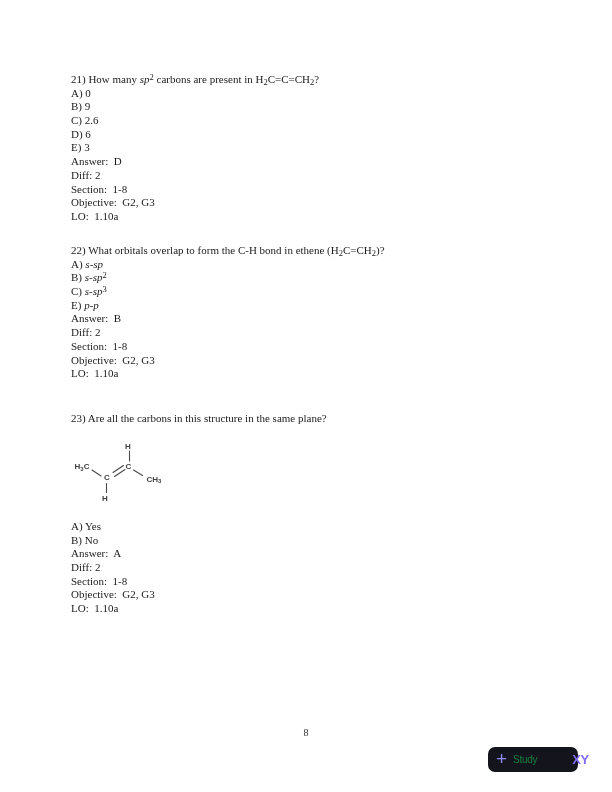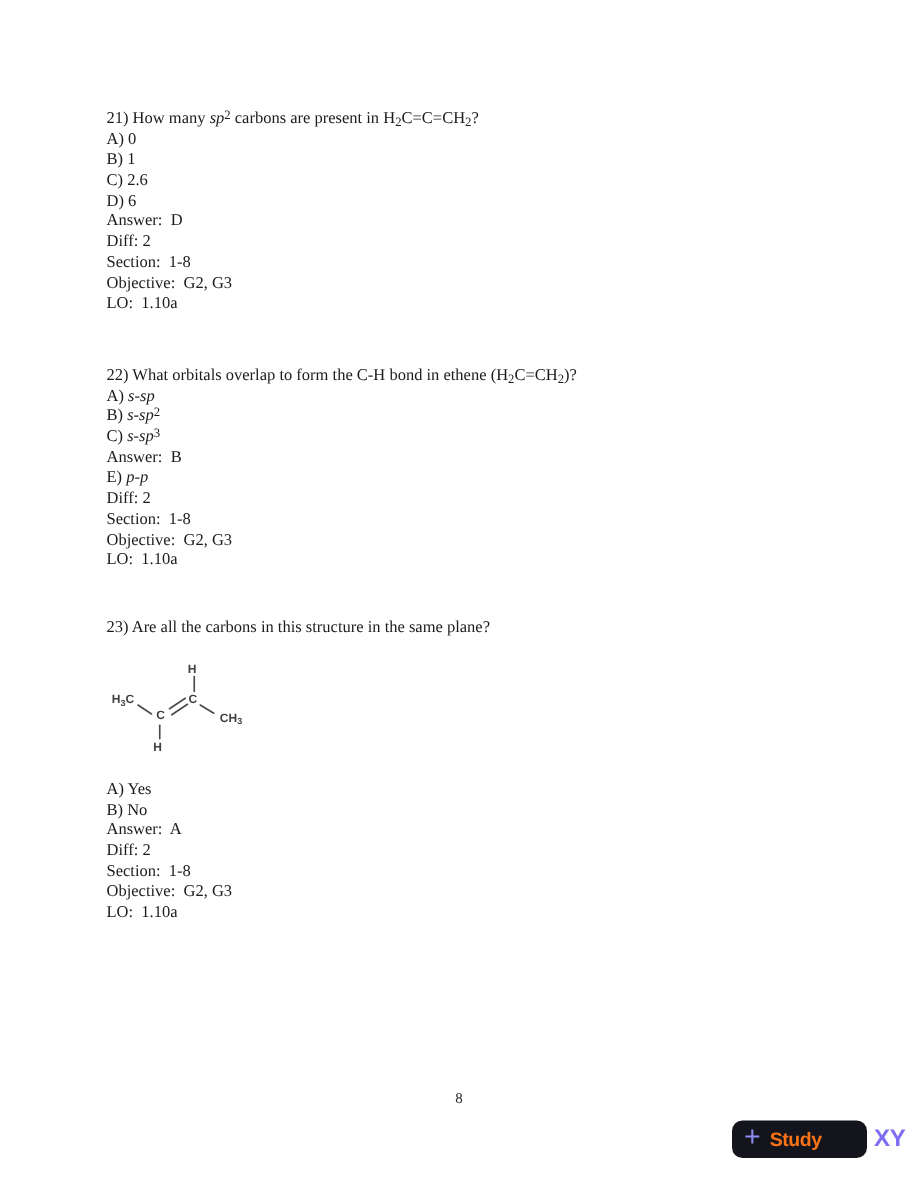--- a/index.html
+++ b/index.html
@@ -71,60 +71,61 @@
   .logo-plus {
     color: #8e8cf0;
     font-family: "Liberation Sans", sans-serif;
     font-size: 19px;
     font-weight: normal;
     line-height: 1;
     margin-top: -2px;
     margin-right: 6px;
   }
   .logo-study {
-    color: #f97316;
+    color: #15803d;
     font-family: "Liberation Sans", sans-serif;
-    font-weight: bold;
-    font-size: 13px;
+    font-weight: normal;
+    font-size: 10px;
     letter-spacing: -0.3px;
   }
   .logo-xy {
     color: #7e6df2;
     font-family: "Liberation Sans", sans-serif;
     font-weight: bold;
-    font-size: 16px;
+    font-size: 13px;
     letter-spacing: -0.3px;
     padding-left: 35px;
   }
 </style>
 </head>
 <body>
 
 <div class="page">
 
   <div class="qblock" style="top:73px">
       <div class="line"><span>21) How many </span><span class="it">sp</span><sup>2</sup><span> carbons are present in H</span><sub>2</sub><span>C=C=CH</span><sub>2</sub><span>?</span></div>
       <div class="line"><span>A) 0</span></div>
-      <div class="line"><span>B) 1</span></div>
+      <div class="line"><span>B) 9</span></div>
       <div class="line"><span>C) 2.6</span></div>
       <div class="line"><span>D) 6</span></div>
+      <div class="line"><span>E) 3</span></div>
       <div class="line">Answer:  D</div>
       <div class="line">Diff: 2</div>
       <div class="line">Section:  1-8</div>
       <div class="line">Objective:  G2, G3</div>
       <div class="line">LO:  1.10a</div>
     </div>
 
   <div class="qblock" style="top:244px">
       <div class="line"><span>22) What orbitals overlap to form the C-H bond in ethene (H</span><sub>2</sub><span>C=CH</span><sub>2</sub><span>)?</span></div>
       <div class="line"><span>A) </span><span class="it">s-sp</span></div>
       <div class="line"><span>B) </span><span class="it">s-sp</span><sup>2</sup></div>
       <div class="line"><span>C) </span><span class="it">s-sp</span><sup>3</sup></div>
+      <div class="line"><span>E) </span><span class="it">p-p</span></div>
       <div class="line">Answer:  B</div>
-      <div class="line"><span>E) </span><span class="it">p-p</span></div>
       <div class="line">Diff: 2</div>
       <div class="line">Section:  1-8</div>
       <div class="line">Objective:  G2, G3</div>
       <div class="line">LO:  1.10a</div>
     </div>
 
   <div class="qblock" style="top:412px">
       <div class="line"><span>23) Are all the carbons in this structure in the same plane?</span></div>
     </div>
 

